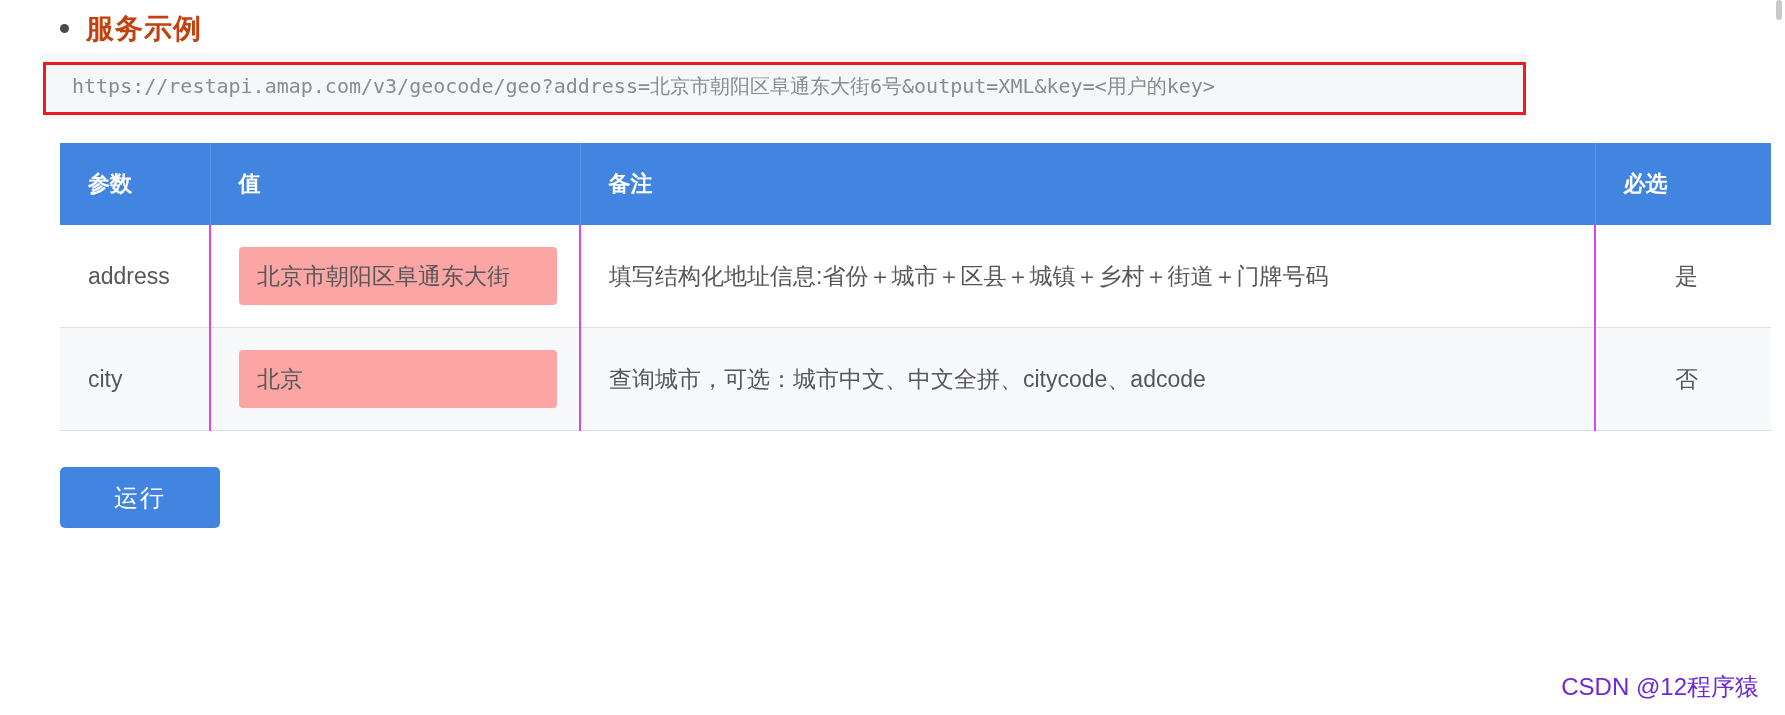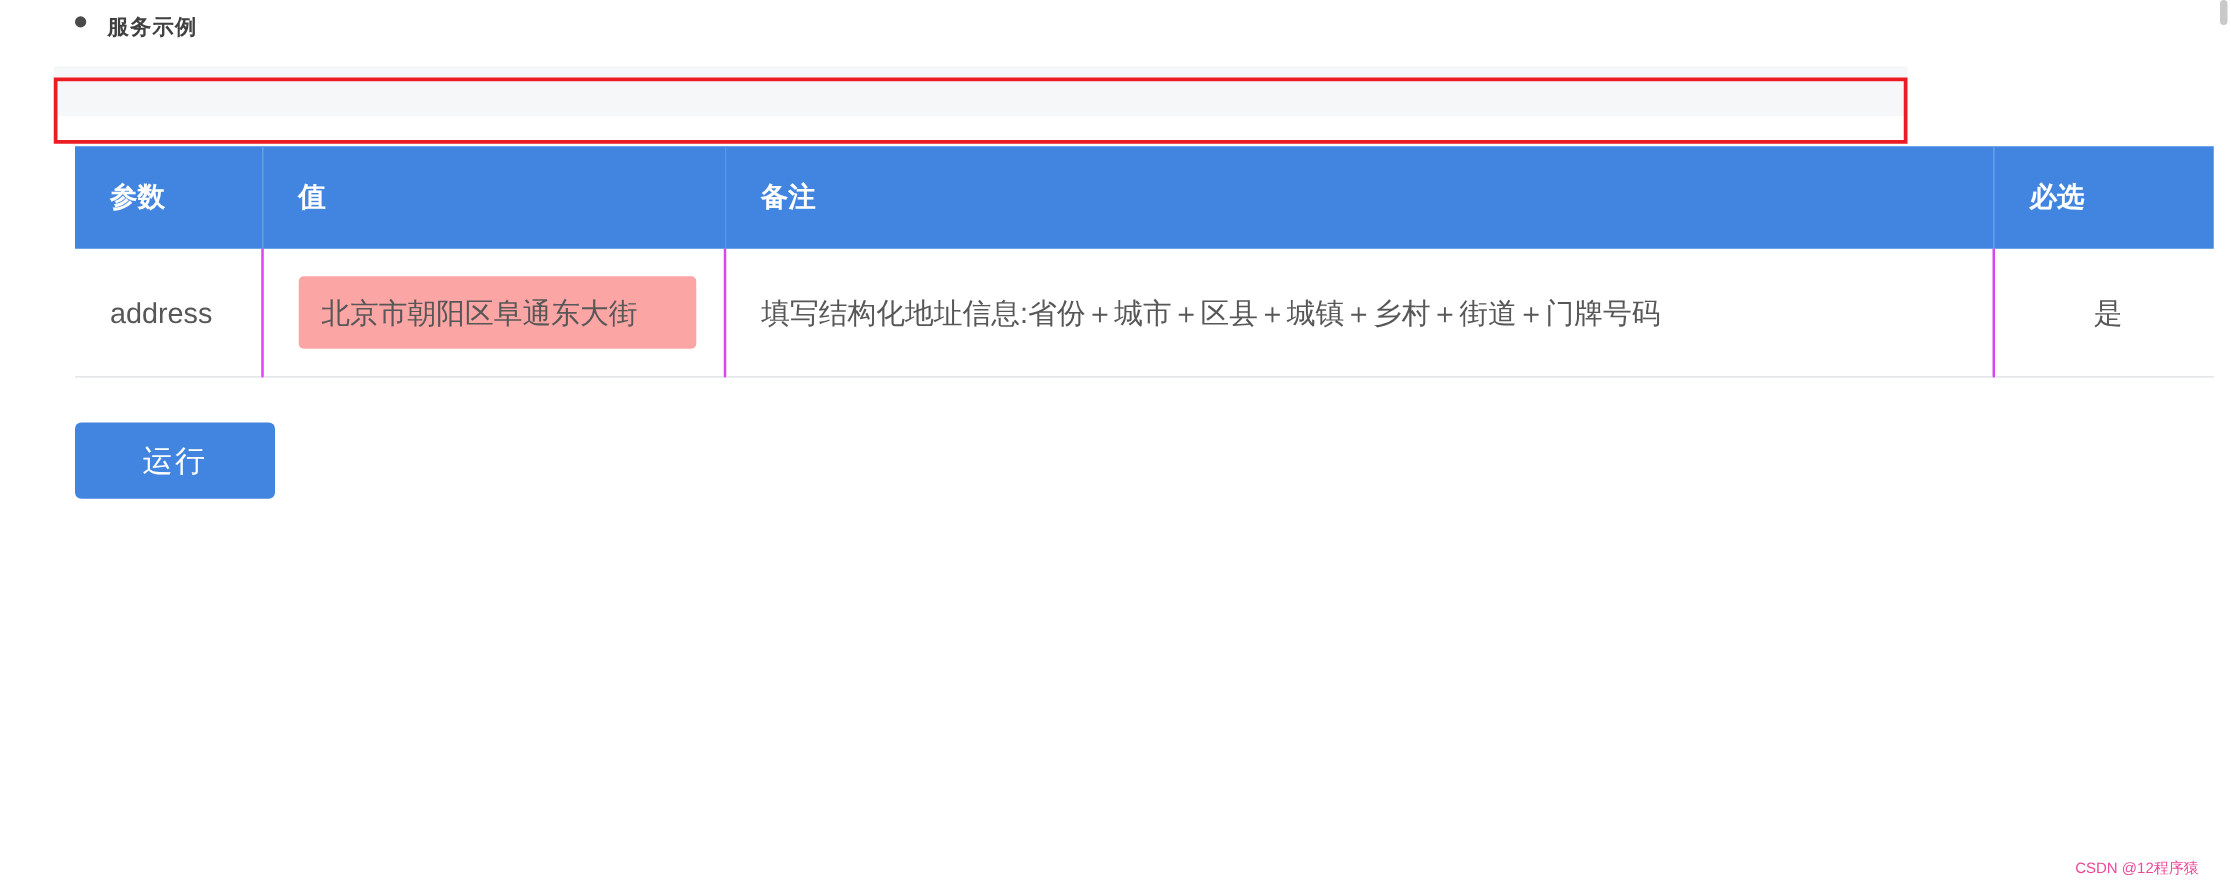--- a/index.html
+++ b/index.html
@@ -46,23 +46,23 @@
   #heading-bullet {
     width: 9px; height: 9px;
     border-radius: 50%;
     background: #4a4a4a;
     margin-right: 17px;
     flex: none;
     position: relative;
     top: -5px;
   }
   #heading-text {
-    font-size: 17px;
+    font-size: 28px;
     font-weight: bold;
-    color: #404040;
+    color: #c2410c;
     letter-spacing: 1px;
   }
 
   
   #code-block {
     margin: 5px 0 0 43px;
     width: 1483px;
     background: #f6f7f8;
     padding: 20px 0 20px 0;
     position: relative;
@@ -155,38 +155,39 @@
     font-family: "Liberation Sans", "DejaVu Sans", sans-serif;
     cursor: pointer;
     letter-spacing: 2px;
   }
 
   
   #watermark {
     position: absolute;
     right: 26px;
     bottom: 12px;
-    font-size: 12px;
-    color: #ec4899;
+    font-size: 24px;
+    color: #6d28d9;
     font-family: "Liberation Sans", "DejaVu Sans", sans-serif;
     white-space: nowrap;
   }
 </style>
 </head>
 <body>
 
 <div id="content">
 
   <div id="heading-row">
     <span id="heading-bullet"></span>
     <span id="heading-text">服务示例</span>
   </div>
 
   <div id="code-block">
     <div id="code-highlight"></div>
+    <div id="code-text">https://restapi.amap.com/v3/geocode/geo?address=北京市朝阳区阜通东大街6号&amp;output=XML&amp;key=&lt;用户的key&gt;</div>
   </div>
 
   <table id="param-table">
     <colgroup>
       <col class="col-param">
       <col class="col-value">
       <col class="col-remark">
       <col class="col-req">
     </colgroup>
     <thead>
@@ -199,20 +200,28 @@
     </thead>
     <tbody>
       <tr>
         <td class="cell-param">address</td>
         <td class="cell-value">
           <input class="value-input" type="text" value="北京市朝阳区阜通东大街" style="">
         </td>
         <td class="cell-remark">填写结构化地址信息:省份＋城市＋区县＋城镇＋乡村＋街道＋门牌号码</td>
         <td class="cell-req">是</td>
       </tr>
+      <tr class="row-alt">
+        <td class="cell-param">city</td>
+        <td class="cell-value">
+          <input class="value-input" type="text" value="北京" style="">
+        </td>
+        <td class="cell-remark">查询城市，可选：城市中文、中文全拼、citycode、adcode</td>
+        <td class="cell-req">否</td>
+      </tr>
     </tbody>
   </table>
 
   <div id="run-row">
     <button id="run-button">运行</button>
   </div>
 
 </div>
 
 <div id="page-scrollbar">

